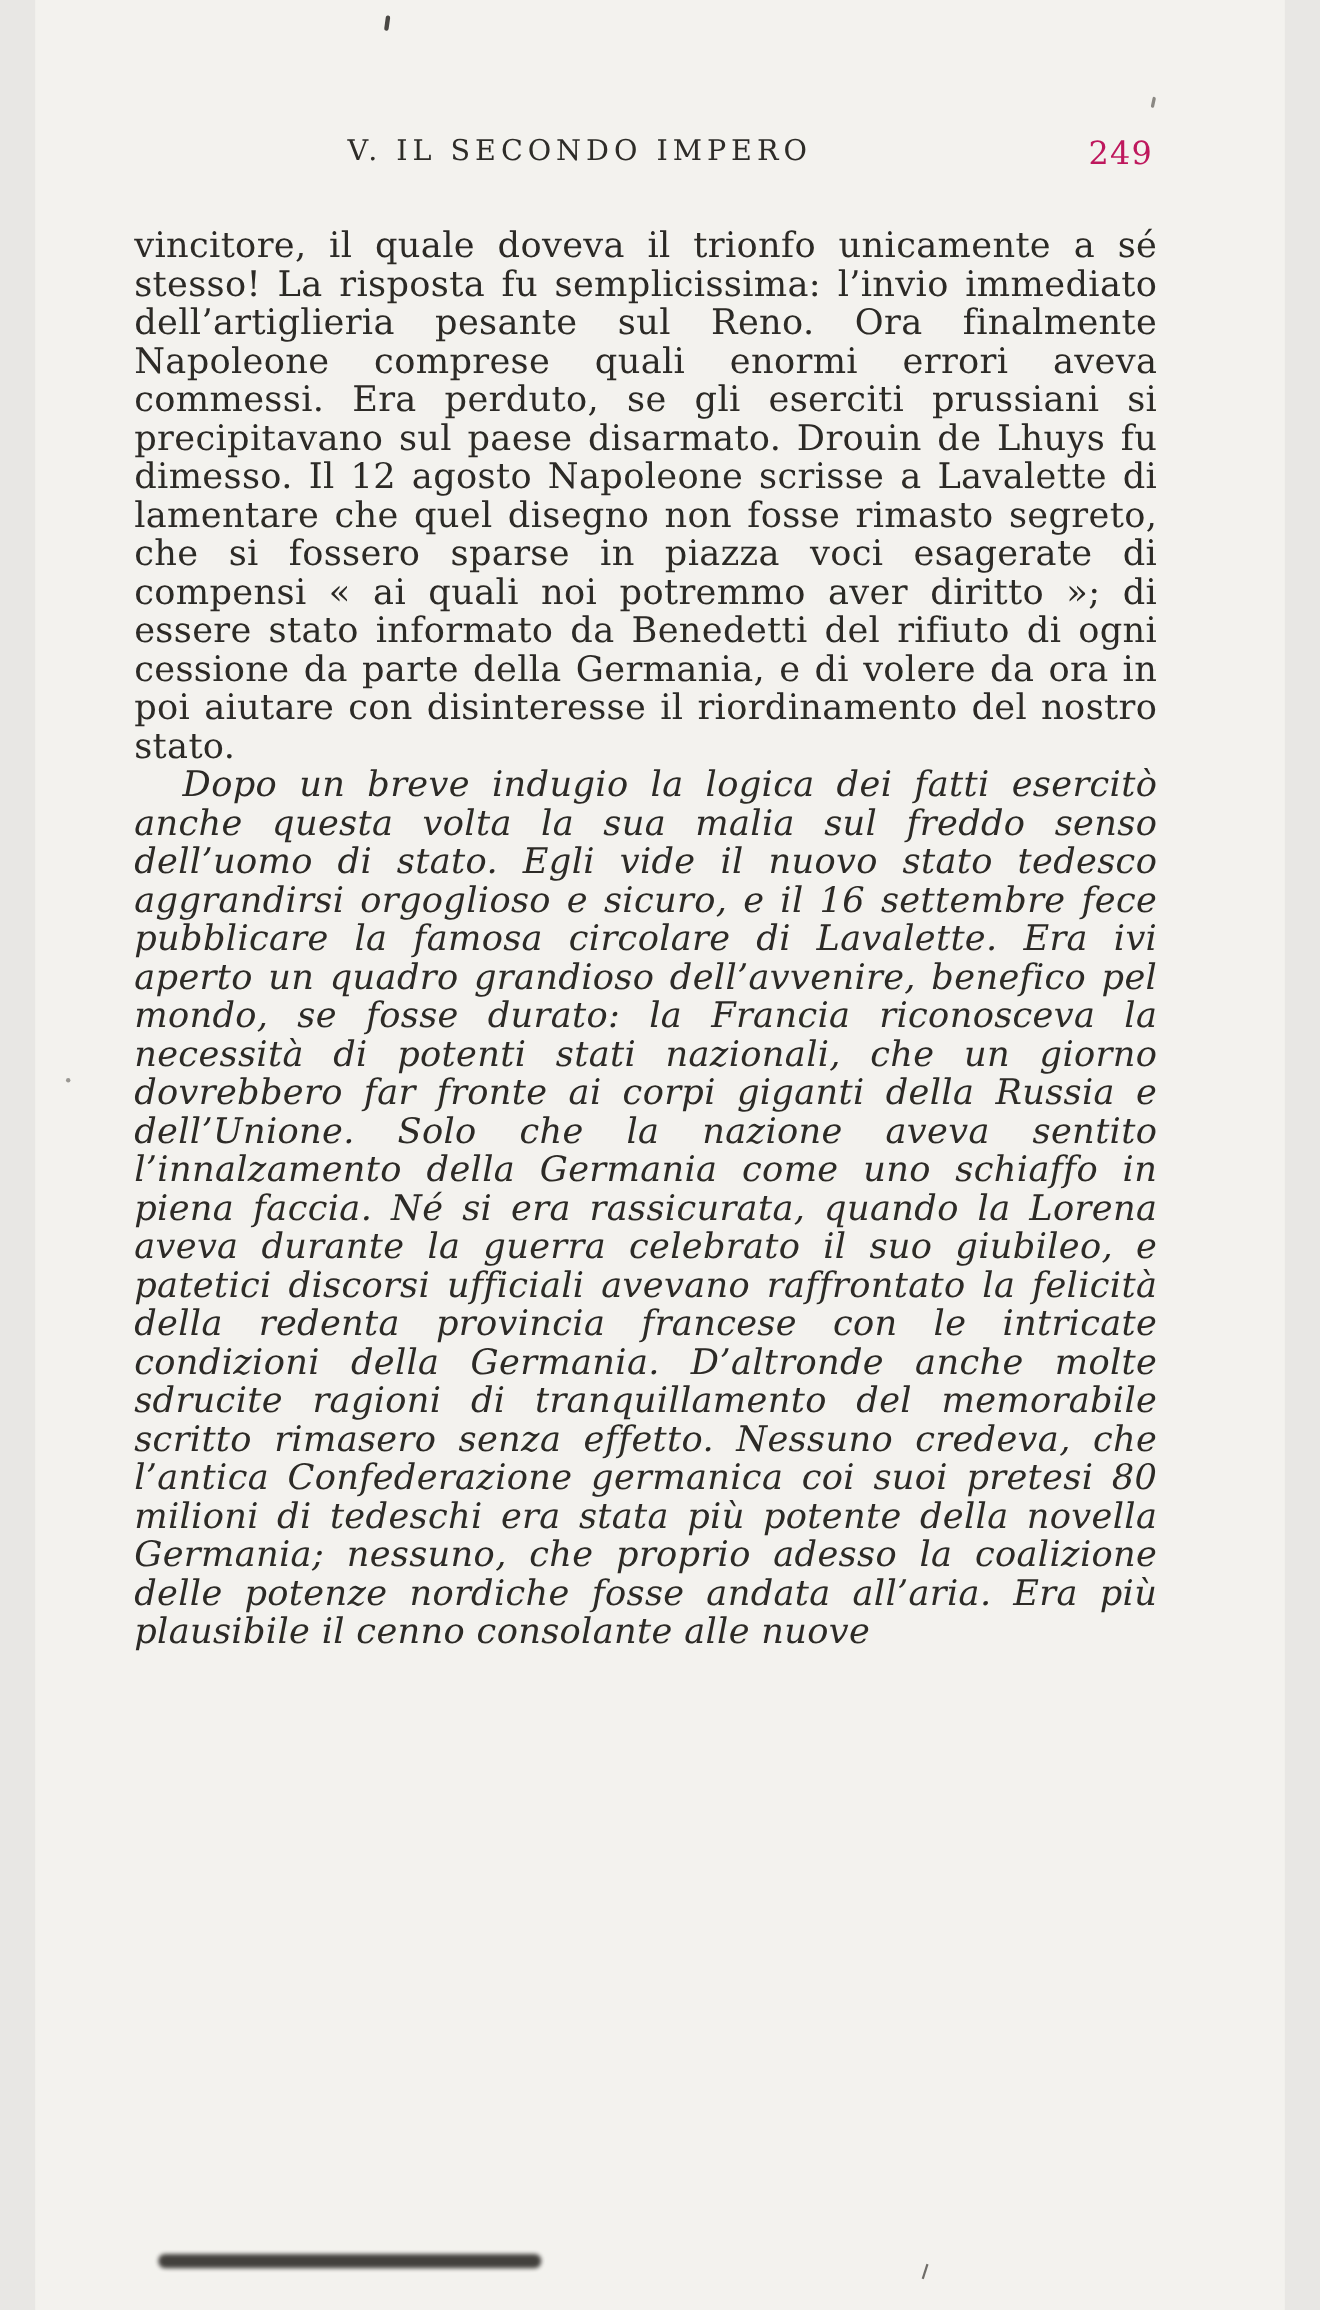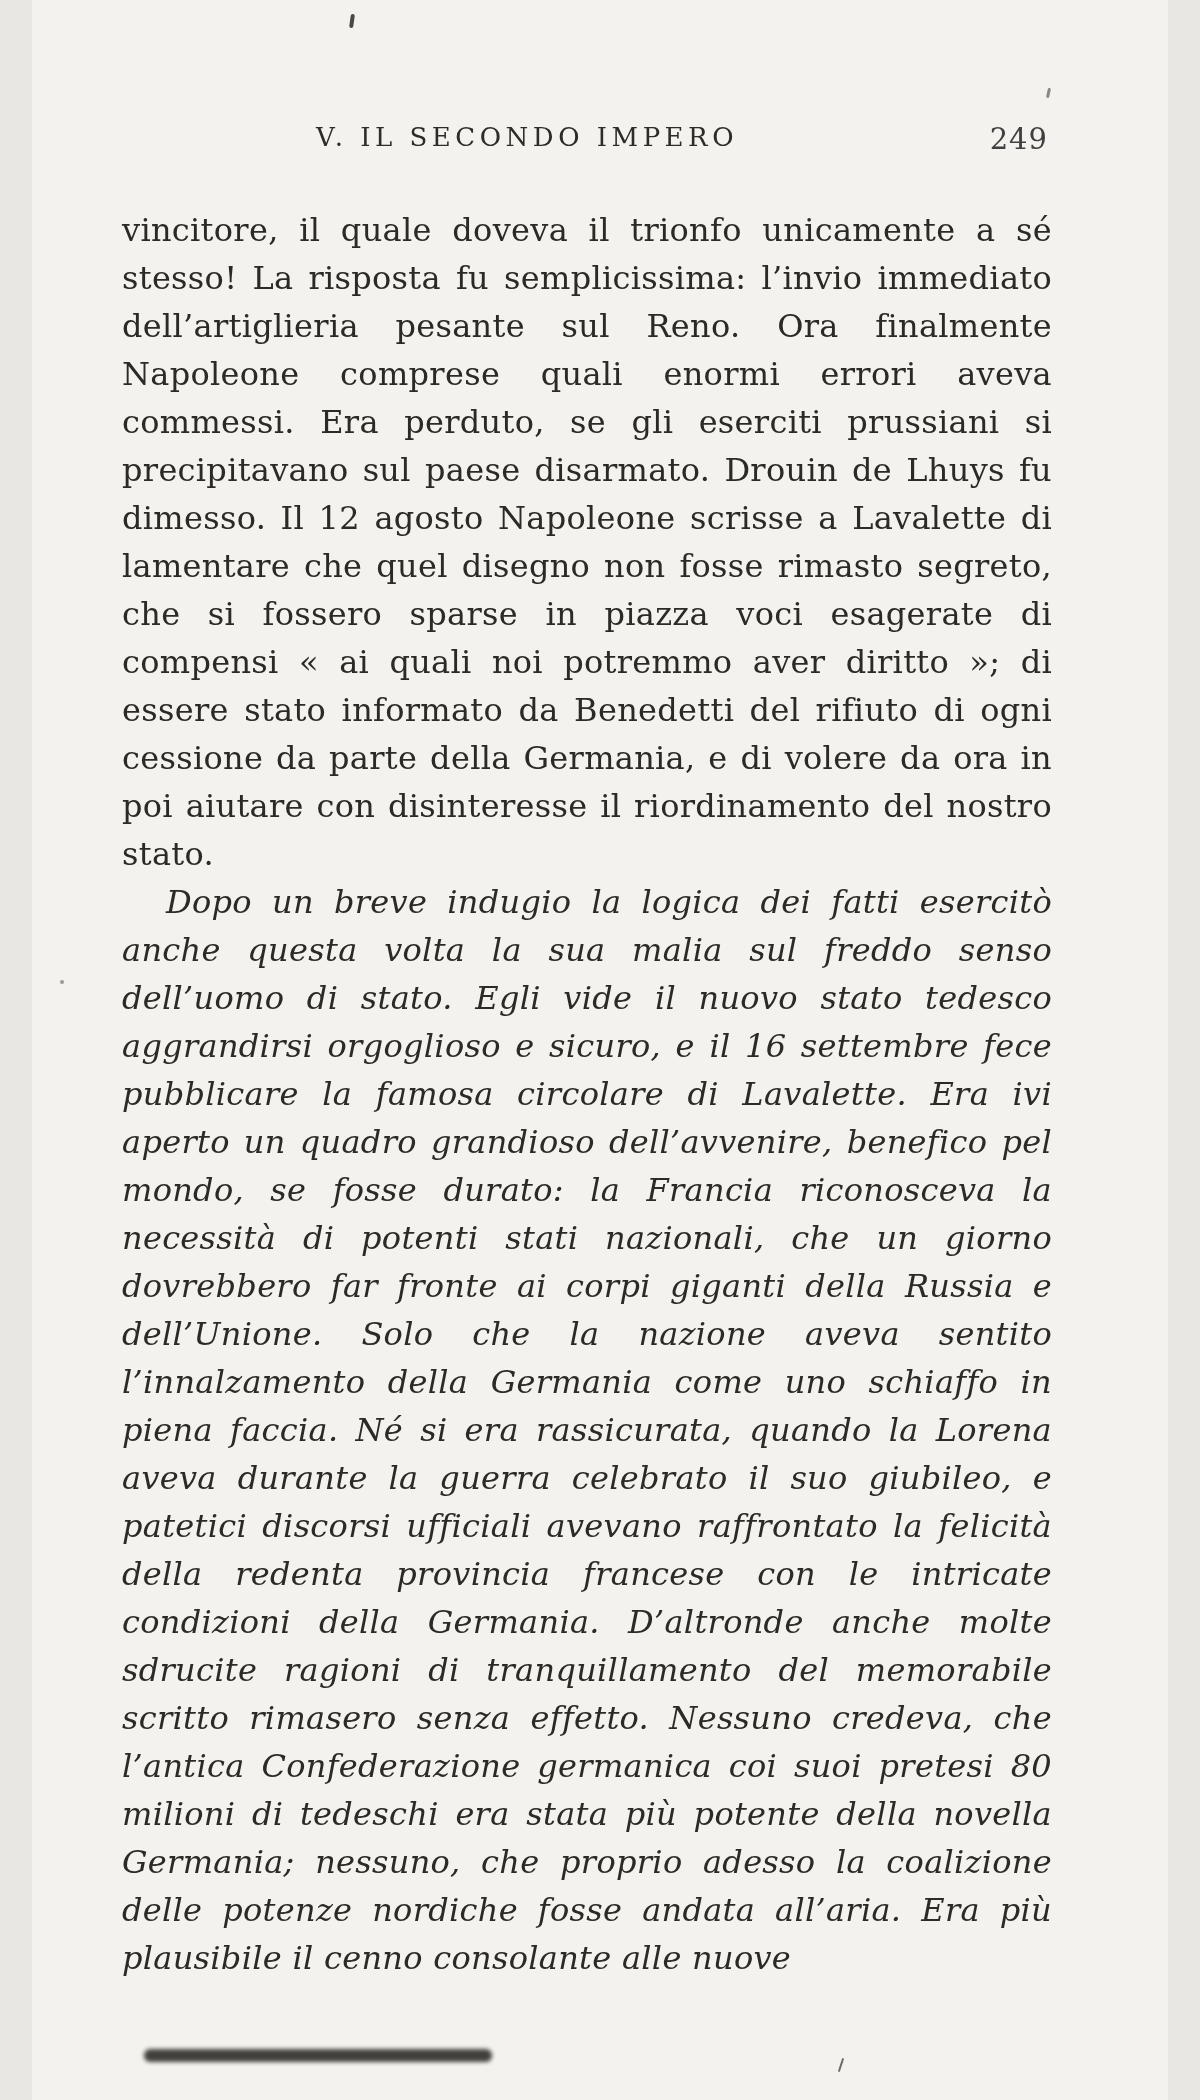--- a/index.html
+++ b/index.html
@@ -33,25 +33,25 @@
     letter-spacing: 4.5px;
     white-space: nowrap;
     color: #2e2c28;
   }
   .page-number {
     position: absolute;
     right: 4px;
     top: 0;
     font-size: 29px;
     letter-spacing: 1px;
-    color: #404040;
+    color: #be185d;
   }
   .page-body {
     font-size: 32px;
-    line-height: 48px;
+    line-height: 35px;
     text-align: justify;
     letter-spacing: 0.3px;
   }
   .page-body p {
     margin: 0;
   }
   .page-body p.indented {
     text-indent: 44px;
     font-style: italic;
   }

